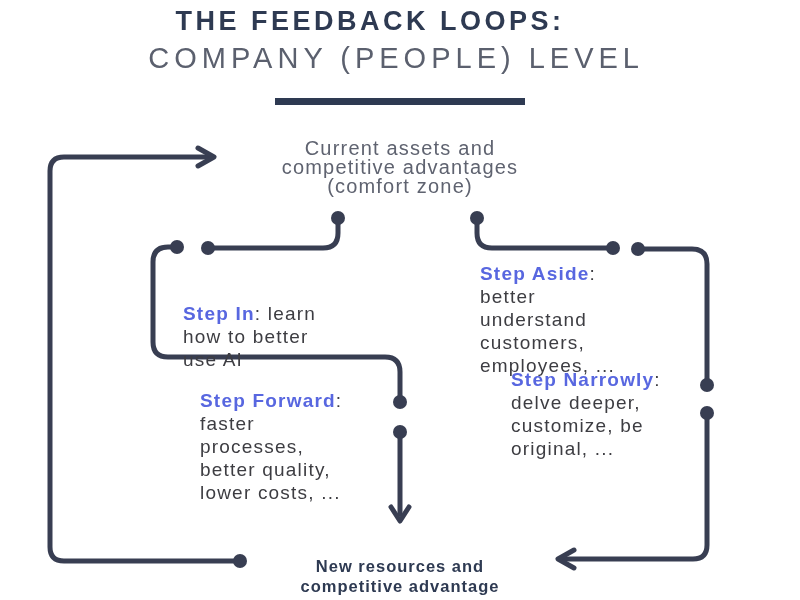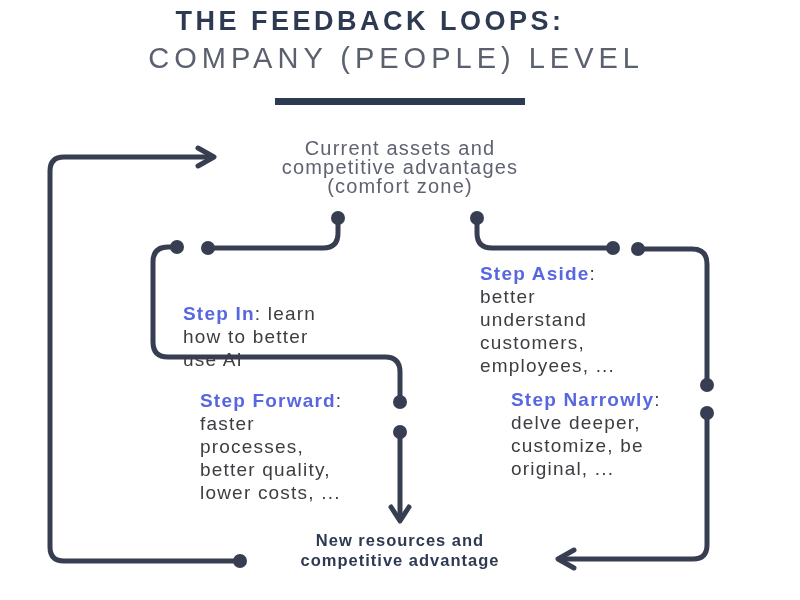--- a/index.html
+++ b/index.html
@@ -51,40 +51,40 @@
     white-space: pre-line;
     text-align: center;
     letter-spacing: 1.2px;
   }
   .top-node {
     top: 139px; left: 250px; width: 300px;
     font-size: 20px; line-height: 19px;
     color: var(--muted-text);
   }
   .bottom-node {
-    top: 530px; left: 250px; width: 300px;
+    top: 556px; left: 250px; width: 300px;
     font-size: 16.5px; line-height: 20px;
     font-weight: 700;
     color: var(--title);
     letter-spacing: 1px;
   }
   .step {
     position: absolute;
     width: 200px;
     font-size: 19px;
     line-height: 23px;
     letter-spacing: 1.2px;
     color: var(--body-text);
   }
   .step .sname { color: var(--accent-blue); font-weight: 700; }
   .step .sdesc { white-space: pre-line; }
   .step-in       { top: 262px; left: 183px; margin-top: 40px; }
   .step-aside    { top: 262px; left: 480px; width: 180px; }
   .step-forward  { top: 389px; left: 183px; margin-left: 17px; }
-  .step-narrowly { top: 388px; left: 511px; }
+  .step-narrowly { top: 368px; left: 511px; }
 </style>
 </head>
 <body>
 
 <div class="canvas">
 
   <h1 class="page-title">THE FEEDBACK LOOPS:</h1>
   <h2 class="page-subtitle">COMPANY (PEOPLE) LEVEL</h2>
   <div class="divider"></div>
 

